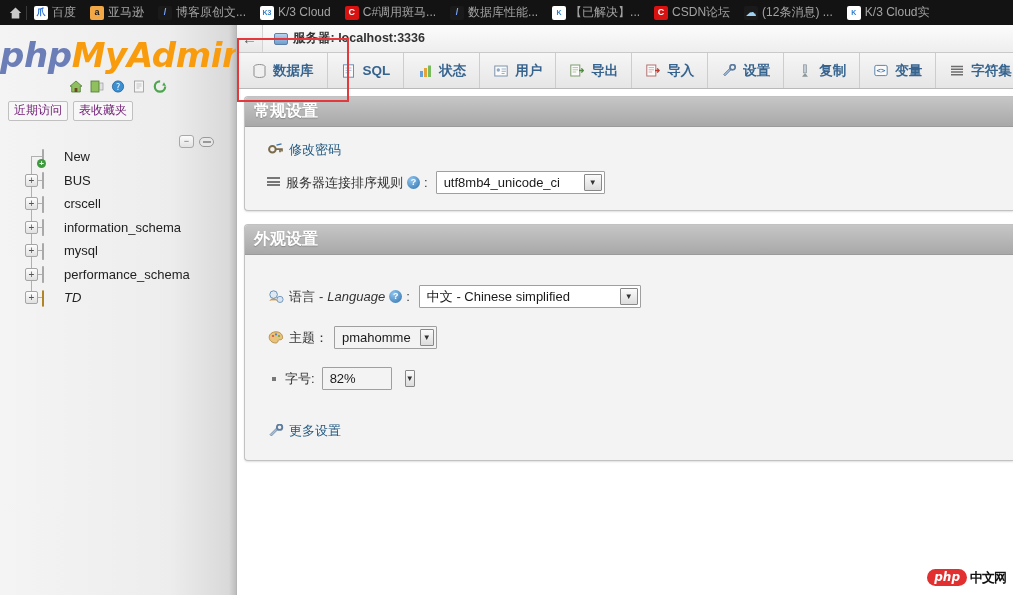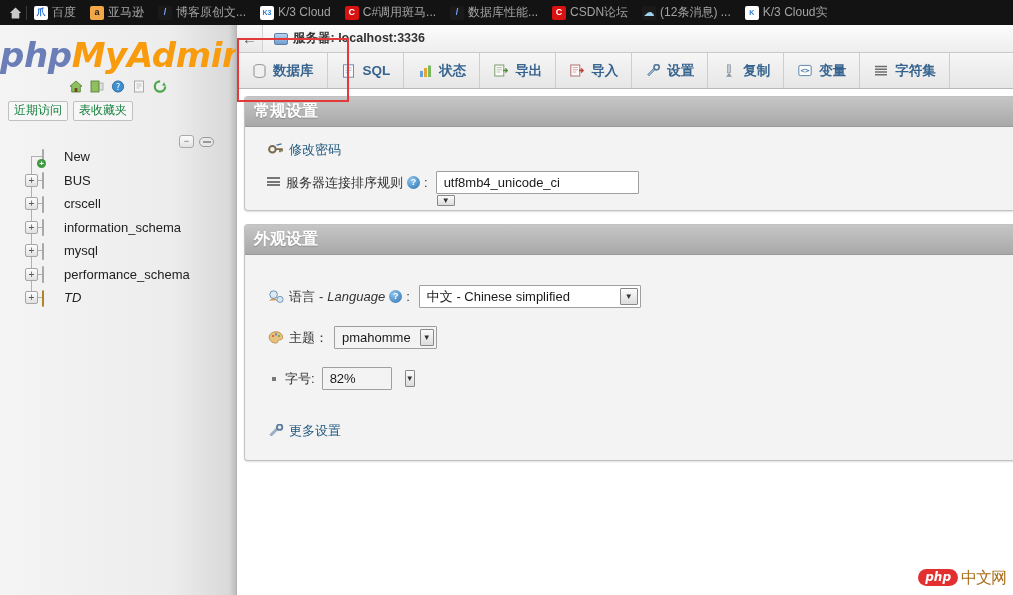--- a/index.html
+++ b/index.html
@@ -111,21 +111,21 @@
   }
 
   #quick-tabs {
     margin-top: 7px;
     padding-left: 8px;
     display: flex;
     gap: 5px;
   }
   .qtab {
     font-size: 12px;
-    color: #15803d;
+    color: #701a75;
     background: #f7f7f7;
     border: 1px solid #c0c0c0;
     border-radius: 2px;
     padding: 1px 5px 2px;
     line-height: 15px;
   }
 
   #tree-controls {
     position: absolute;
     right: 22px;
@@ -395,21 +395,21 @@
     background: linear-gradient(#fbfbfb, #dcdcdc);
     display: flex;
     align-items: center;
     justify-content: center;
     font-size: 8px;
     color: #333;
     margin: 2px 2px 2px 0;
     border: 1px solid #888;
     border-radius: 1px;
   }
-  .sel-collation { width: 203px; flex-direction: column; }
+  .sel-collation { width: 169px; }
   .sel-lang { width: 222px; }
   .sel-theme { width: 103px; }
   .sel-font  { width: 70px;  }
 
   .bullet-dot {
     width: 4px; height: 4px;
     background: #777;
     margin: 0 9px 0 5px;
     flex: 0 0 auto;
   }
@@ -447,23 +447,23 @@
     color: #ffffff;
     font-size: 12px;
     font-weight: bold;
     font-style: italic;
     border-radius: 9px;
     padding: 1px 7px 2px;
     line-height: 14px;
     font-family: "DejaVu Sans", sans-serif;
   }
   .wm-text {
-    font-size: 16px;
-    font-weight: normal;
-    color: #a16207;
+    font-size: 13px;
+    font-weight: bold;
+    color: #000000;
     letter-spacing: -1px;
     line-height: 16px;
   }
 </style>
 </head>
 <body>
 
 <div id="browser-bar">
   <div class="home-ico">
     <svg width="13" height="12" viewBox="0 0 13 12" aria-hidden="true">
@@ -487,20 +487,24 @@
     <span class="favicon fv-k3">K3</span>
     <span class="bk-label">K/3 Cloud</span>
   </div>
   <div class="bookmark">
     <span class="favicon fv-c">C</span>
     <span class="bk-label">C#调用斑马...</span>
   </div>
   <div class="bookmark">
     <span class="favicon fv-blue">/</span>
     <span class="bk-label">数据库性能...</span>
+  </div>
+  <div class="bookmark">
+    <span class="favicon fv-k3">K</span>
+    <span class="bk-label">【已解决】...</span>
   </div>
   <div class="bookmark">
     <span class="favicon fv-c">C</span>
     <span class="bk-label">CSDN论坛</span>
   </div>
   <div class="bookmark">
     <span class="favicon fv-cloud">☁</span>
     <span class="bk-label">(12条消息) ...</span>
   </div>
   <div class="bookmark">
@@ -647,20 +651,30 @@
           <svg width="13" height="14" viewBox="0 0 13 14">
               <rect x="1" y="7" width="3" height="6" fill="#6aa0d8"></rect>
               <rect x="5" y="4" width="3" height="9" fill="#e4a53a"></rect>
               <rect x="9" y="1.5" width="3" height="11.5" fill="#79bb5c"></rect>
             </svg>
         </span>
         <span>状态</span>
       </div>
       <div class="navtab">
         <span class="tab-ico">
+          <svg width="14" height="12" viewBox="0 0 14 12">
+              <rect x="0.8" y="1" width="12.4" height="10" fill="#fbfbfb" stroke="#7d93ad"></rect>
+              <circle cx="4.3" cy="5" r="1.7" fill="#8fa8c4"></circle>
+              <path d="M7.6 4h4.3M7.6 6.3h4.3M7.6 8.5h3" stroke="#8fa8c4" stroke-width="0.9"></path>
+            </svg>
+        </span>
+        <span>用户</span>
+      </div>
+      <div class="navtab">
+        <span class="tab-ico">
           <svg width="14" height="13" viewBox="0 0 14 13">
               <rect x="0.8" y="1" width="9" height="11" fill="#fbfbfb" stroke="#7f9c6f"></rect>
               <path d="M2.6 3.6h5.4M2.6 5.8h5.4M2.6 8h3.6" stroke="#a8c29a" stroke-width="0.9"></path>
               <path d="M9 6.5h4.2M11.4 4.4l2 2.1-2 2.1" stroke="#4d8b3a" stroke-width="1.3" fill="none"></path>
             </svg>
         </span>
         <span>导出</span>
       </div>
       <div class="navtab">
         <span class="tab-ico">

